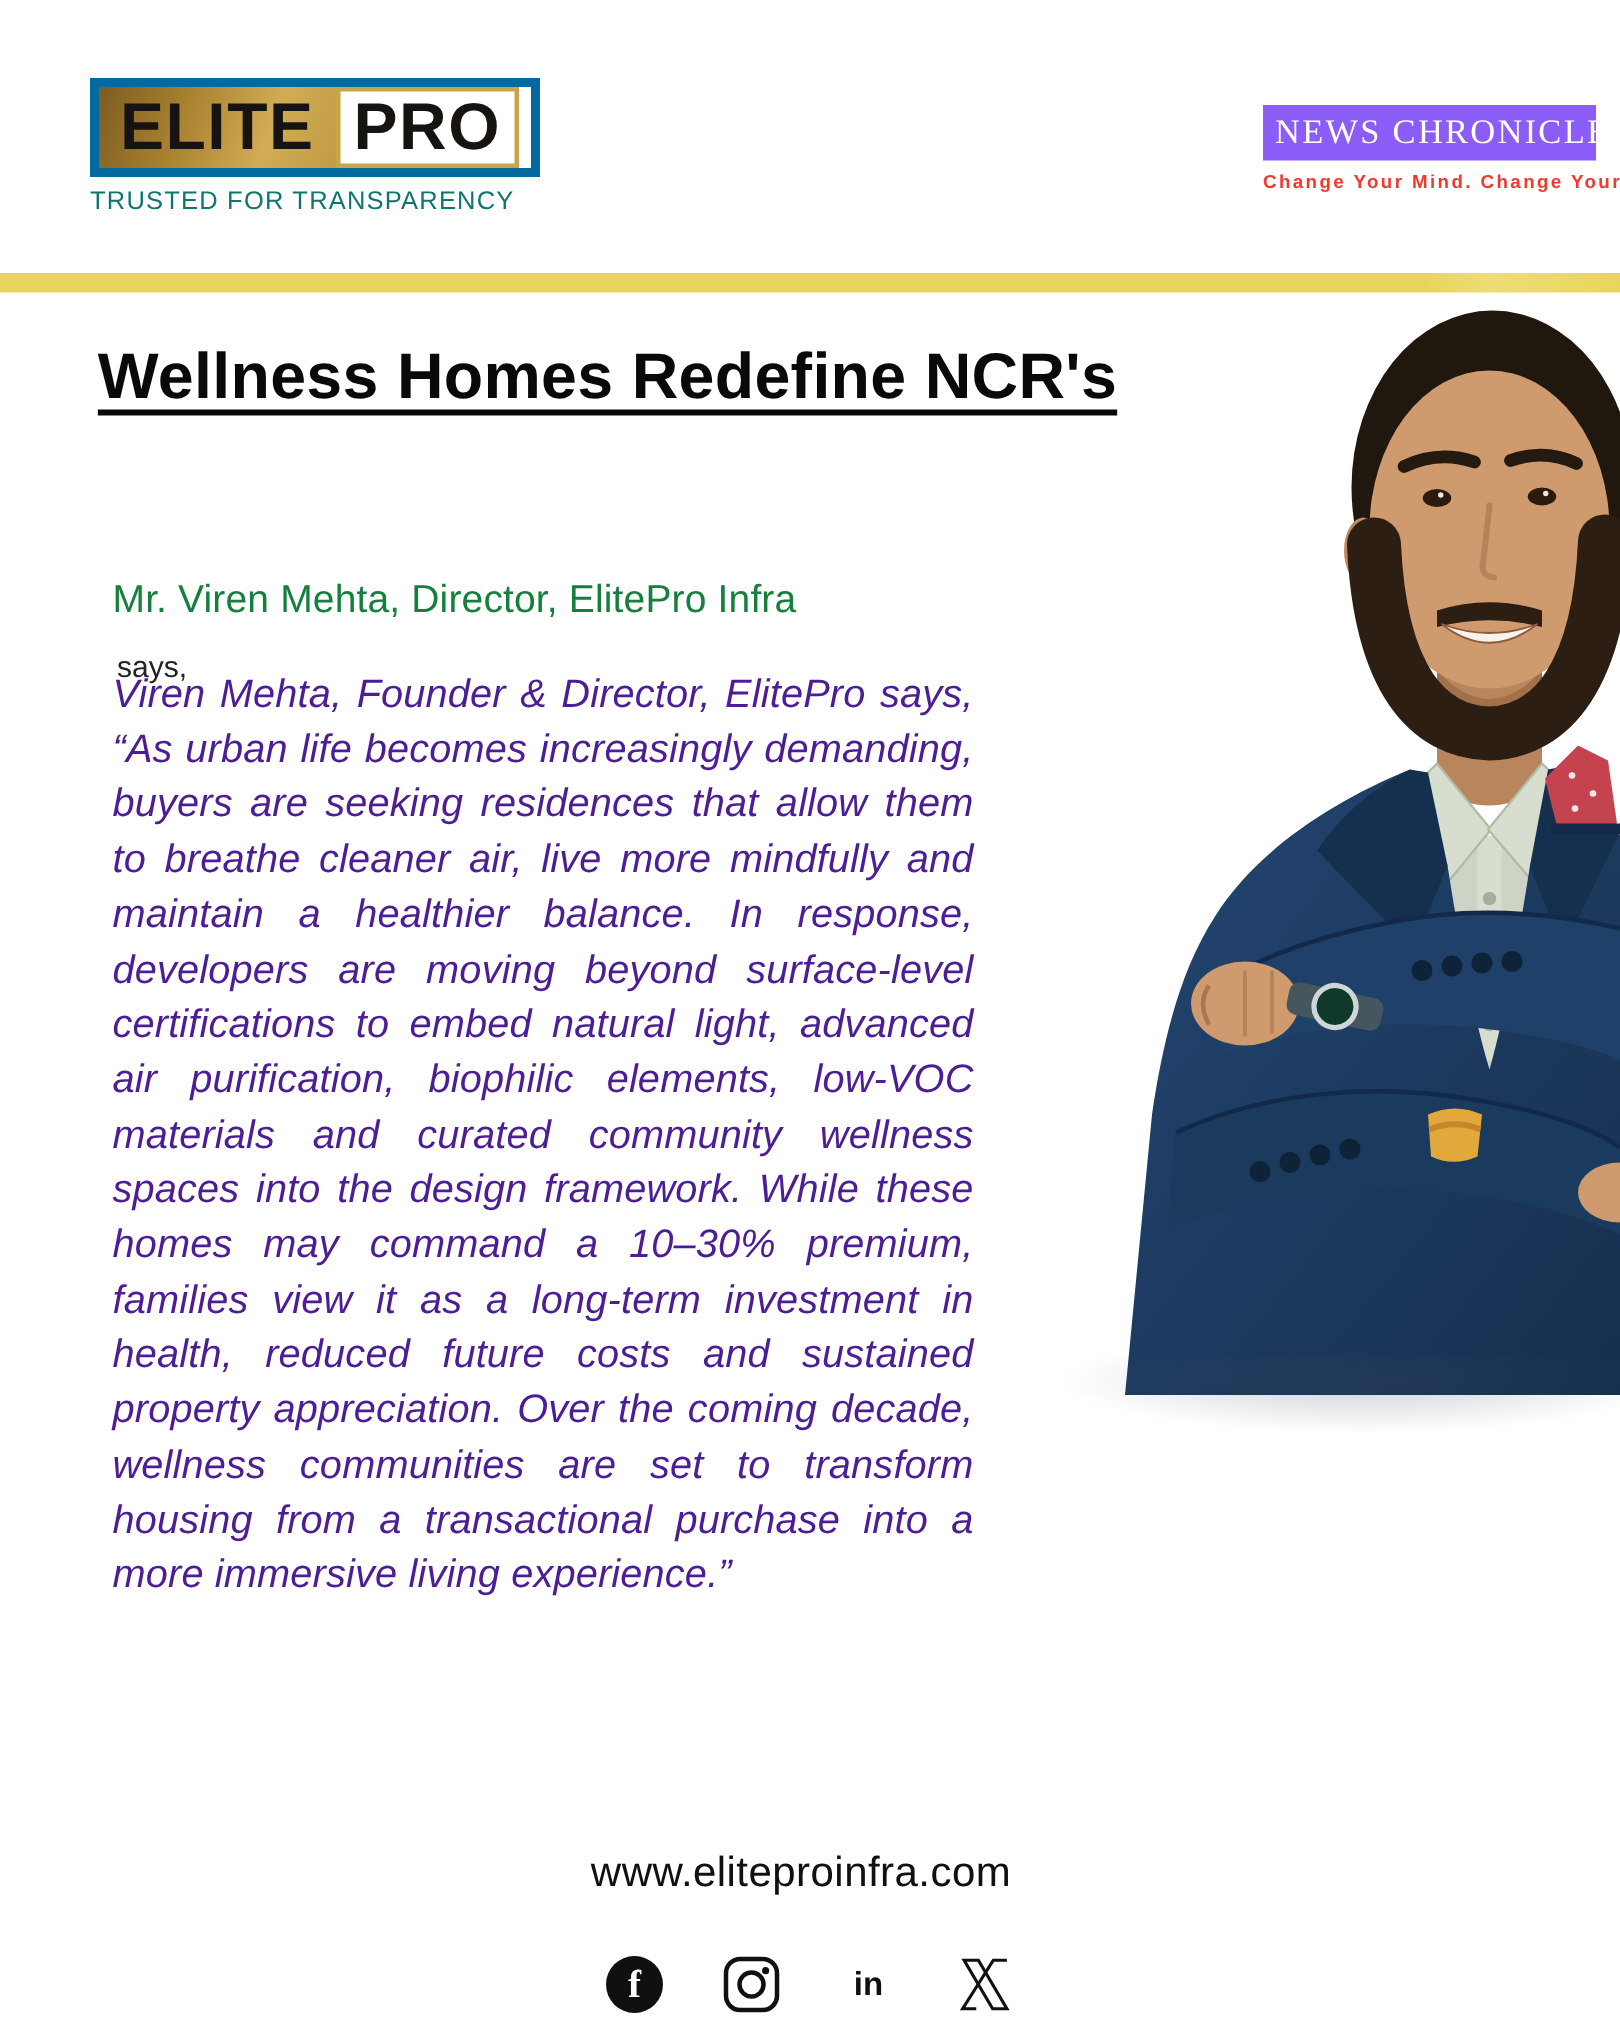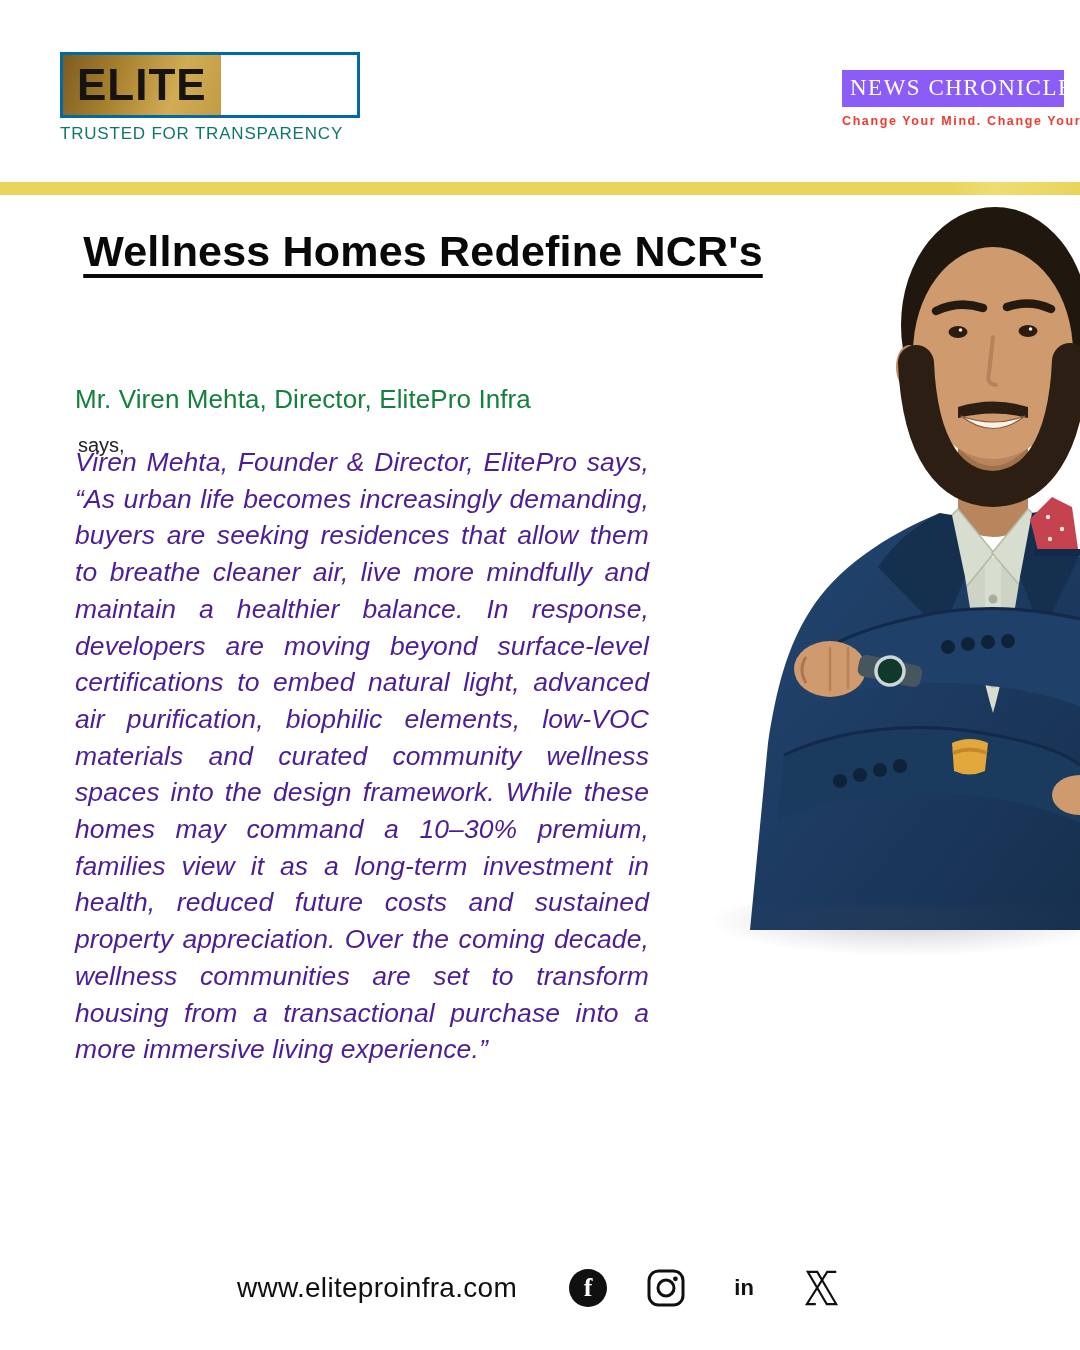--- a/index.html
+++ b/index.html
@@ -8,21 +8,21 @@
     width:1080px;height:1350px;
     background:#ffffff;
     font-family:"Liberation Sans", sans-serif;
     overflow:hidden;
   }
 
   
   .logo-wrap{position:absolute;left:60px;top:52px;width:300px;}
   .logo-box{
     display:flex;align-items:stretch;height:66px;
-    border:3px solid #0369a1;box-sizing:border-box;background:#fff;
+    border:6px solid #0369a1;box-sizing:border-box;background:#fff;
   }
   .logo-elite{
     display:flex;align-items:center;justify-content:center;
     padding:0 14px;
     background:linear-gradient(110deg,#7d5c22 0%,#a8822f 35%,#d2ab55 70%,#c29c45 100%);
     color:#161310;font-weight:700;font-size:44px;letter-spacing:1px;
   }
   .logo-pro{
     display:flex;align-items:center;justify-content:center;
     padding:0 12px;background:#ffffff;
@@ -46,21 +46,21 @@
   }
 
   
   .accent-bar{
     position:absolute;left:0;top:182px;width:1080px;height:13px;
     background:linear-gradient(90deg,#e9d45b 0%,#e9d45b 88%,#eedd74 92%,#e9d45b 100%);
   }
 
   
   .headline{
-    position:absolute;left:56px;top:224px;width:734px;
+    position:absolute;left:38px;top:224px;width:734px;
     text-align:center;color:#090909;font-weight:800;font-size:43px;line-height:55px;
     letter-spacing:0.2px;
   }
   .headline span{
     text-decoration:underline;
     text-decoration-thickness:4px;
     text-underline-offset:8px;
   }
 
   
@@ -81,21 +81,21 @@
   
   .portrait{position:absolute;right:0;top:195px;width:390px;height:735px;}
   .portrait-shadow{
     position:absolute;right:0;top:905px;width:380px;height:52px;
     background:radial-gradient(ellipse at 55% 30%, rgba(60,70,90,0.25) 0%, rgba(60,70,90,0.0) 68%);
   }
 
   
   .footer{
     position:absolute;left:0;top:1258px;width:1080px;height:60px;
-    display:flex;align-items:center;justify-content:center;gap:38px;
+    display:flex;align-items:center;justify-content:center;gap:38px;flex-direction:column;
   }
   .website{color:#101010;font-size:28px;font-weight:500;letter-spacing:0.3px;margin-right:12px;}
   .social{display:flex;align-items:center;gap:36px;}
   .social-item{display:flex;align-items:center;justify-content:center;width:42px;height:42px;}
   .fb-circle{
     width:38px;height:38px;border-radius:50%;background:#101010;
     display:flex;align-items:center;justify-content:center;
     color:#ffffff;font-weight:700;font-size:26px;
     font-family:"Liberation Serif", serif;
   }
@@ -105,20 +105,21 @@
   }
 </style>
 </head>
 <body>
 
 <div class="page">
 
   <div class="logo-wrap">
     <div class="logo-box">
       <div class="logo-elite">ELITE</div>
+      <div class="logo-pro">PRO</div>
     </div>
     <div class="logo-tagline">TRUSTED FOR TRANSPARENCY</div>
   </div>
 
   <div class="publisher">
     <div class="publisher-badge">NEWS CHRONICLE</div>
     <div class="publisher-tagline">Change Your Mind. Change Your Life</div>
   </div>
 
   <div class="accent-bar"></div>

